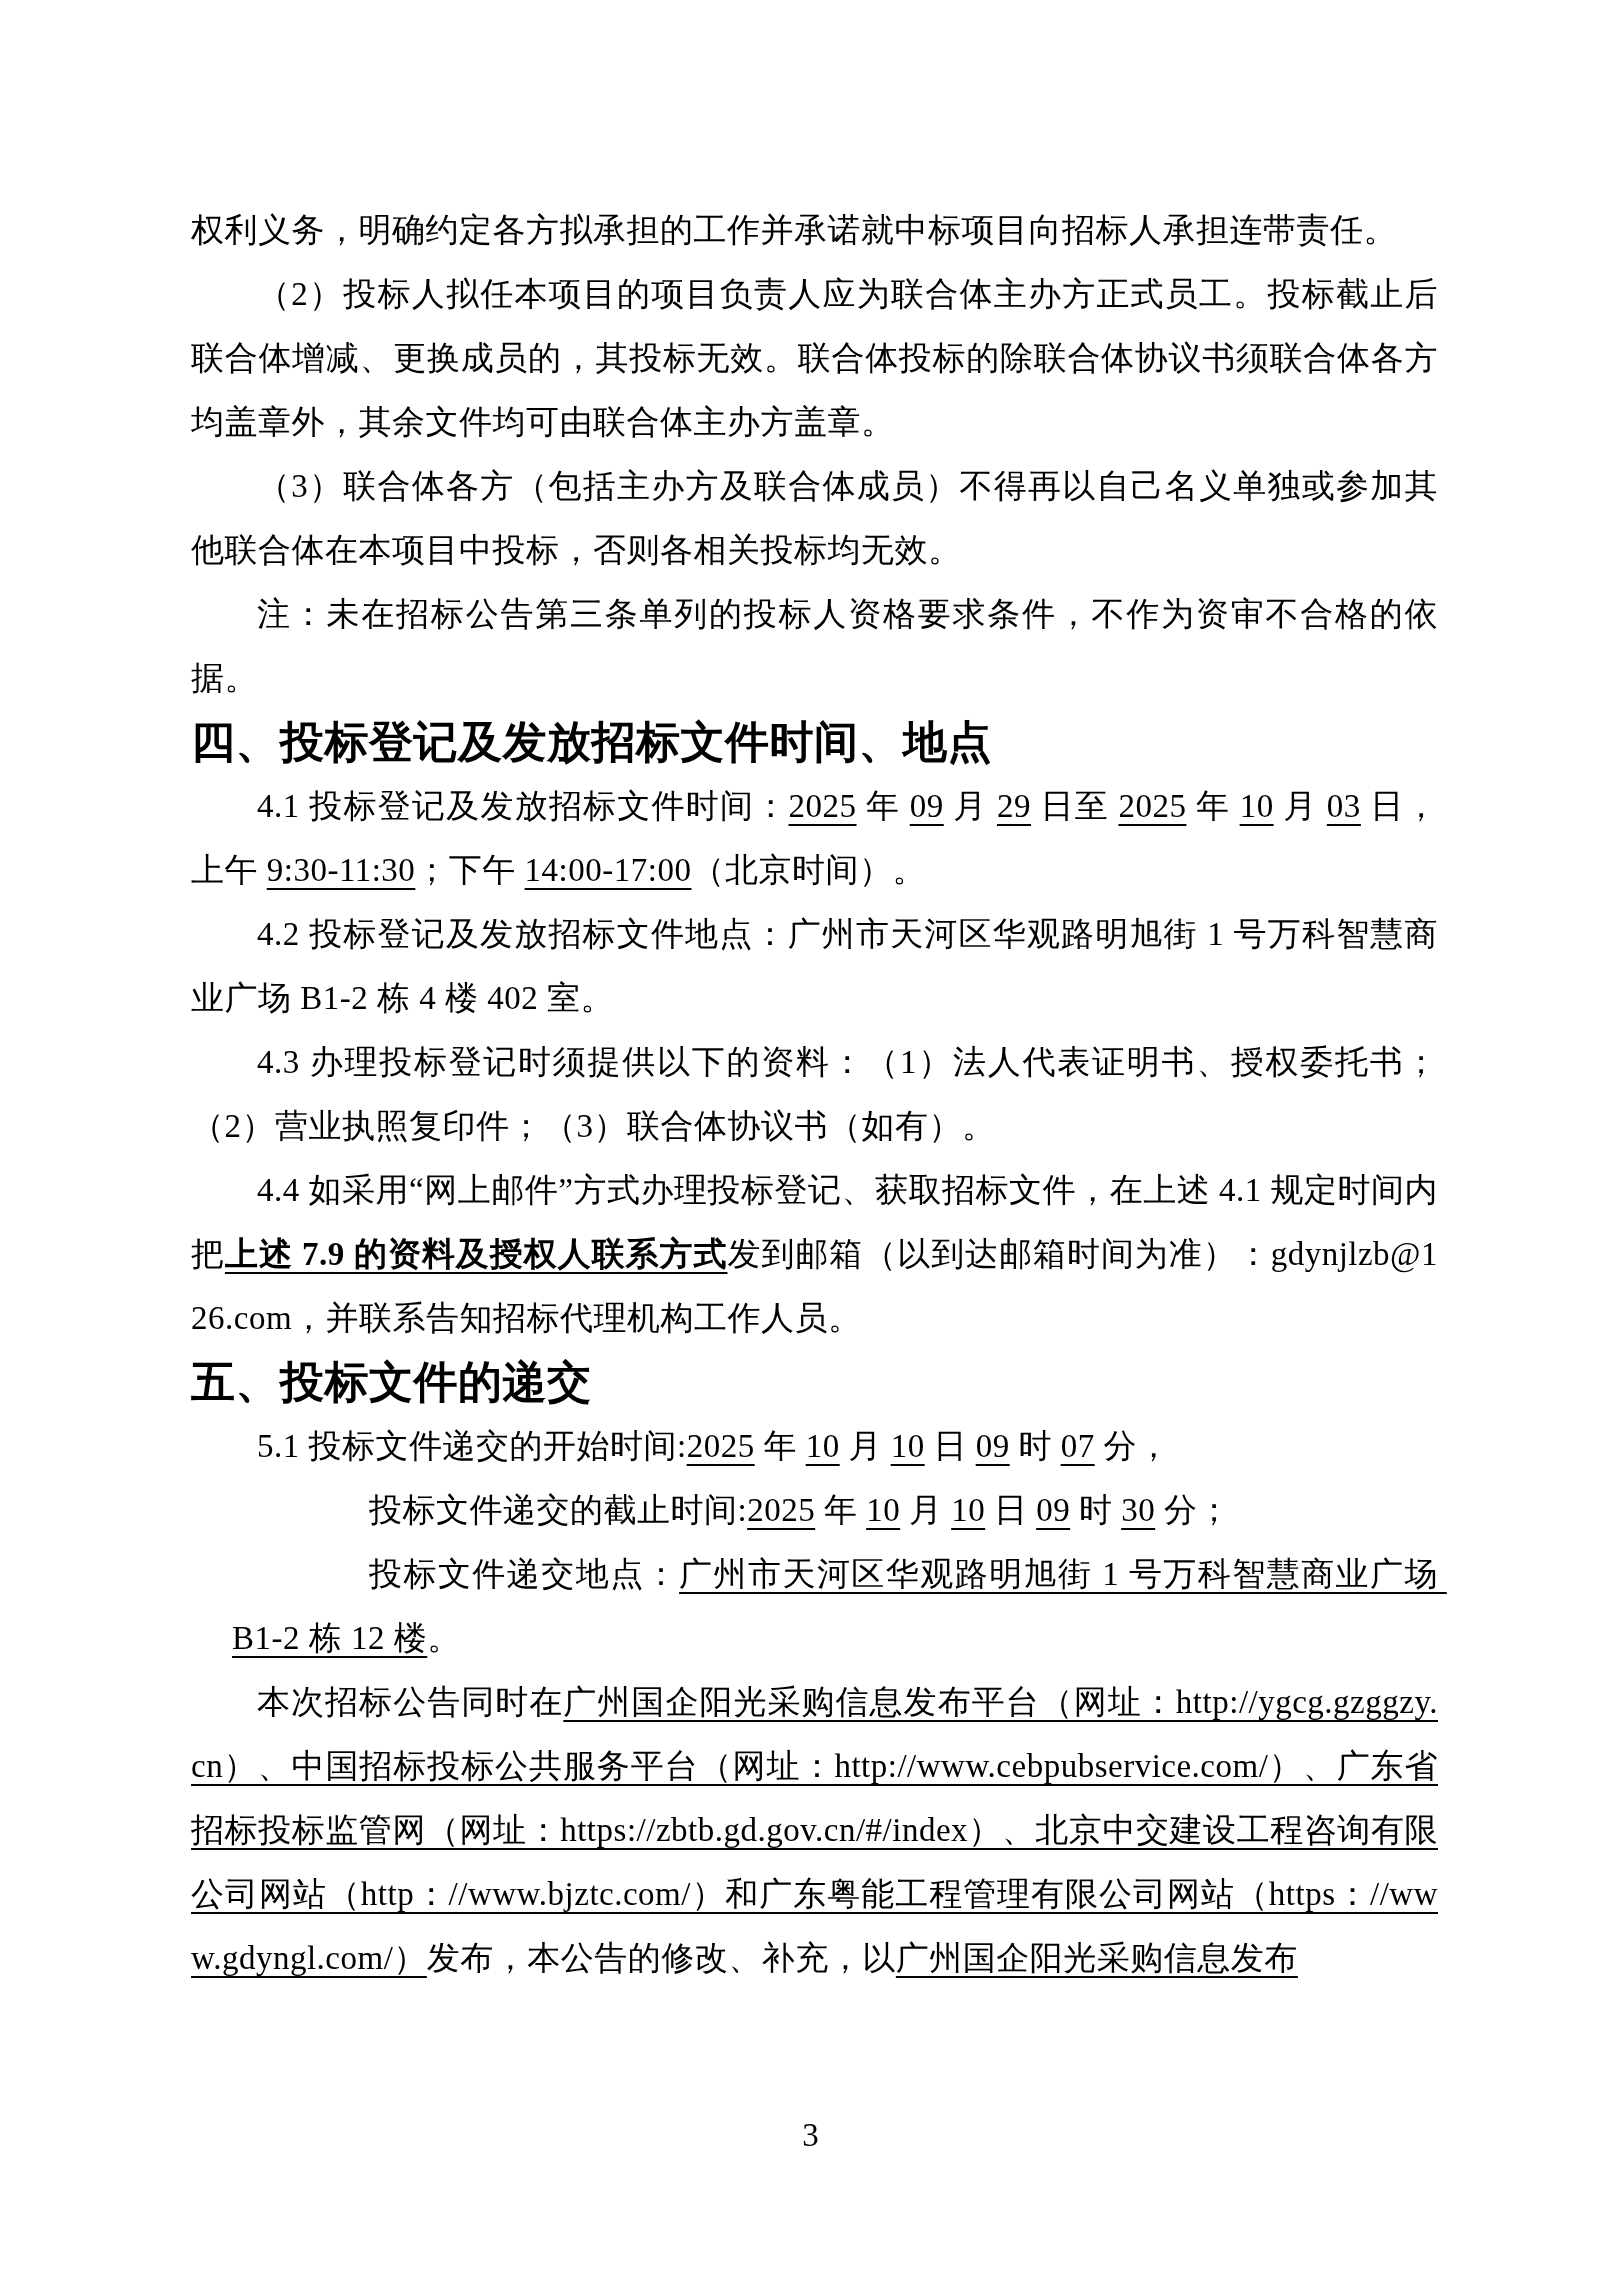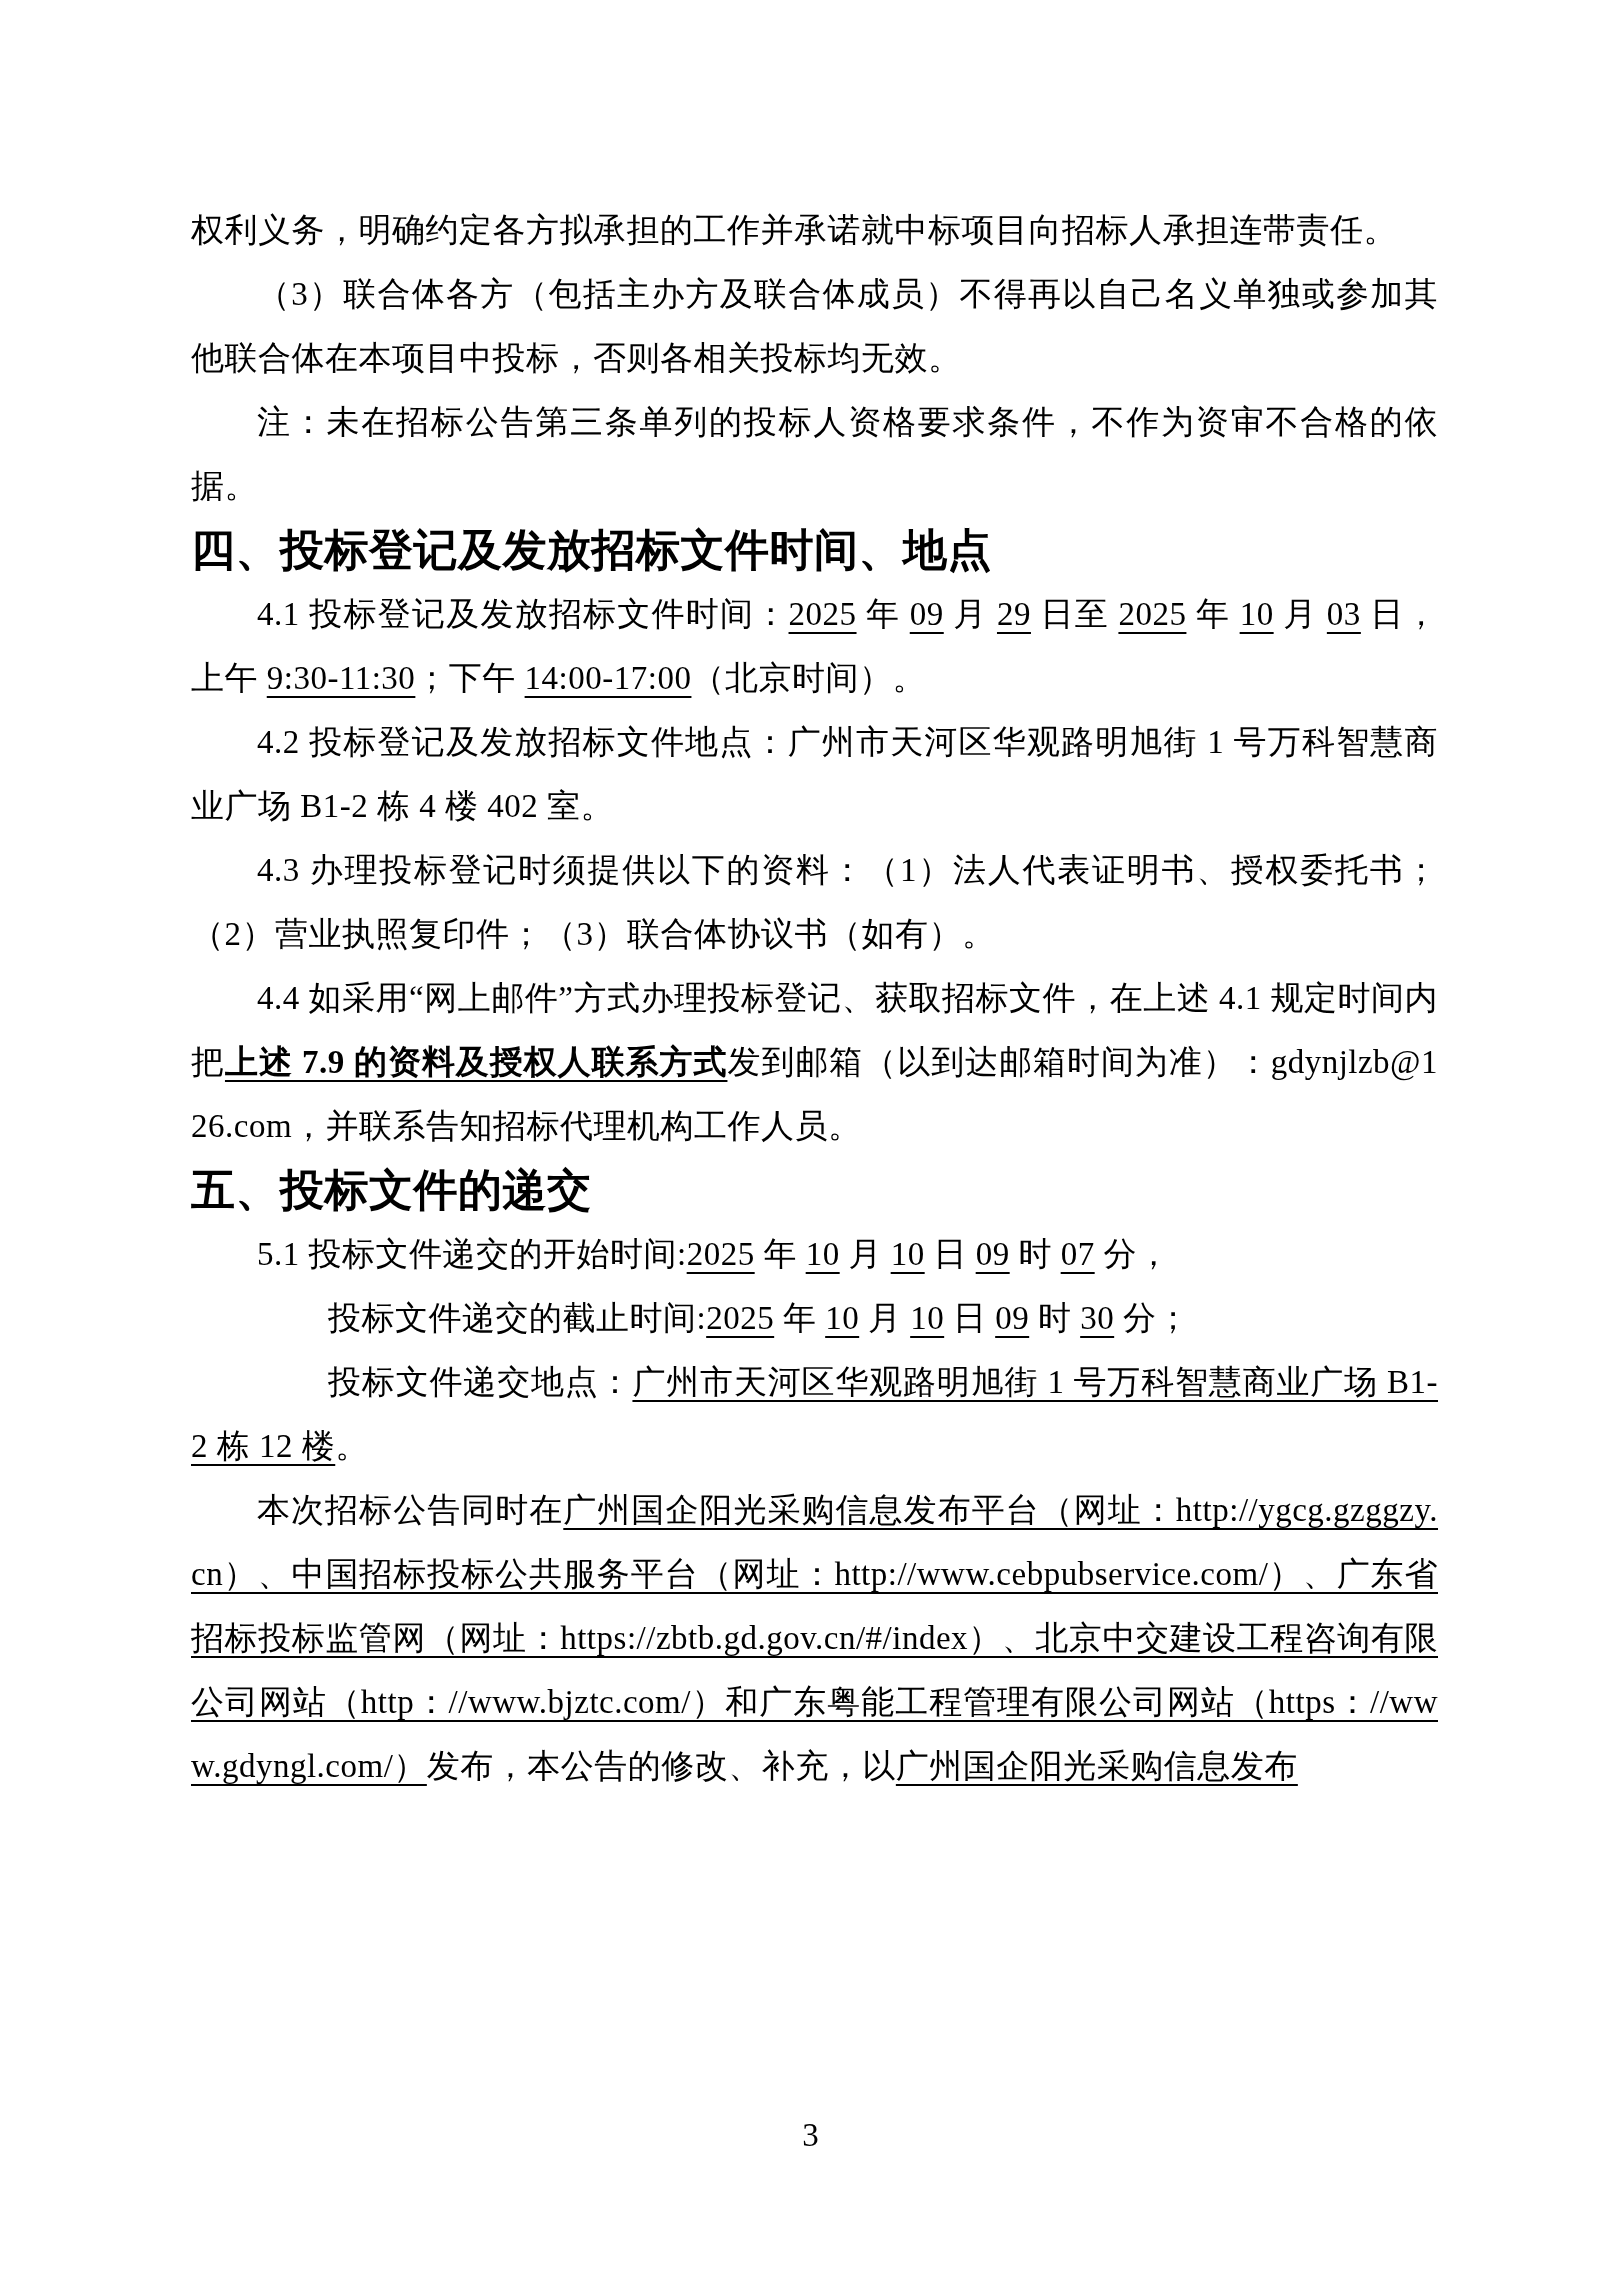--- a/index.html
+++ b/index.html
@@ -26,21 +26,21 @@
   .p {
     margin: 0;
     font-size: 33px;
     line-height: 64px;
     text-align: justify;
     word-break: break-all;
     letter-spacing: 0.5px;
   }
   .p-flush  { text-indent: 0; }
   .p-indent { text-indent: 66px; }
-  .p-deep   { text-indent: 137px; }
+  .p-deep   { text-indent: 137px; margin-left: 41px; }
   .heading {
     font-family: "Liberation Sans", "DejaVu Sans", sans-serif;
     font-weight: 700;
     font-size: 44px;
     text-align: left;
     text-indent: 0;
   }
   .run { white-space: pre-wrap; }
   .seg-u {
     text-decoration: underline;
@@ -57,20 +57,21 @@
     font-size: 33px;
     font-family: "Liberation Serif", "DejaVu Serif", serif;
   }
 </style>
 </head>
 <body>
 
 <div class="page">
   <div class="content" id="doc">
       <p class="p p-flush"><span class="run">权利义务，明确约定各方拟承担的工作并承诺就中标项目向招标人承担连带责任。</span></p>
+      <p class="p p-indent"><span class="run">（2）投标人拟任本项目的项目负责人应为联合体主办方正式员工。投标截止后联合体增减、更换成员的，其投标无效。联合体投标的除联合体协议书须联合体各方均盖章外，其余文件均可由联合体主办方盖章。</span></p>
       <p class="p p-indent"><span class="run">（3）联合体各方（包括主办方及联合体成员）不得再以自己名义单独或参加其他联合体在本项目中投标，否则各相关投标均无效。</span></p>
       <p class="p p-indent"><span class="run">注：未在招标公告第三条单列的投标人资格要求条件，不作为资审不合格的依据。</span></p>
       <p class="p heading"><span class="run">四、投标登记及发放招标文件时间、地点</span></p>
       <p class="p p-indent"><span class="run">4.1 投标登记及发放招标文件时间：</span><span class="run seg-u">2025</span><span class="run"> 年 </span><span class="run seg-u">09</span><span class="run"> 月 </span><span class="run seg-u">29</span><span class="run"> 日至 </span><span class="run seg-u">2025</span><span class="run"> 年 </span><span class="run seg-u">10</span><span class="run"> 月 </span><span class="run seg-u">03</span><span class="run"> 日，上午 </span><span class="run seg-u">9:30-11:30</span><span class="run">；下午 </span><span class="run seg-u">14:00-17:00</span><span class="run">（北京时间）。</span></p>
       <p class="p p-indent"><span class="run">4.2 投标登记及发放招标文件地点：广州市天河区华观路明旭街 1 号万科智慧商业广场 B1-2 栋 4 楼 402 室。</span></p>
       <p class="p p-indent"><span class="run">4.3 办理投标登记时须提供以下的资料：（1）法人代表证明书、授权委托书；（2）营业执照复印件；（3）联合体协议书（如有）。</span></p>
       <p class="p p-indent"><span class="run">4.4 如采用“网上邮件”方式办理投标登记、获取招标文件，在上述 4.1 规定时间内把</span><span class="run seg-u seg-b">上述 7.9 的资料及授权人联系方式</span><span class="run">发到邮箱（以到达邮箱时间为准）：gdynjlzb@126.com，并联系告知招标代理机构工作人员。</span></p>
       <p class="p heading"><span class="run">五、投标文件的递交</span></p>
       <p class="p p-indent"><span class="run">5.1 投标文件递交的开始时间:</span><span class="run seg-u">2025</span><span class="run"> 年 </span><span class="run seg-u">10</span><span class="run"> 月 </span><span class="run seg-u">10</span><span class="run"> 日 </span><span class="run seg-u">09</span><span class="run"> 时 </span><span class="run seg-u">07</span><span class="run"> 分，</span></p>
       <p class="p p-deep"><span class="run">投标文件递交的截止时间:</span><span class="run seg-u">2025</span><span class="run"> 年 </span><span class="run seg-u">10</span><span class="run"> 月 </span><span class="run seg-u">10</span><span class="run"> 日 </span><span class="run seg-u">09</span><span class="run"> 时 </span><span class="run seg-u">30</span><span class="run"> 分；</span></p>

